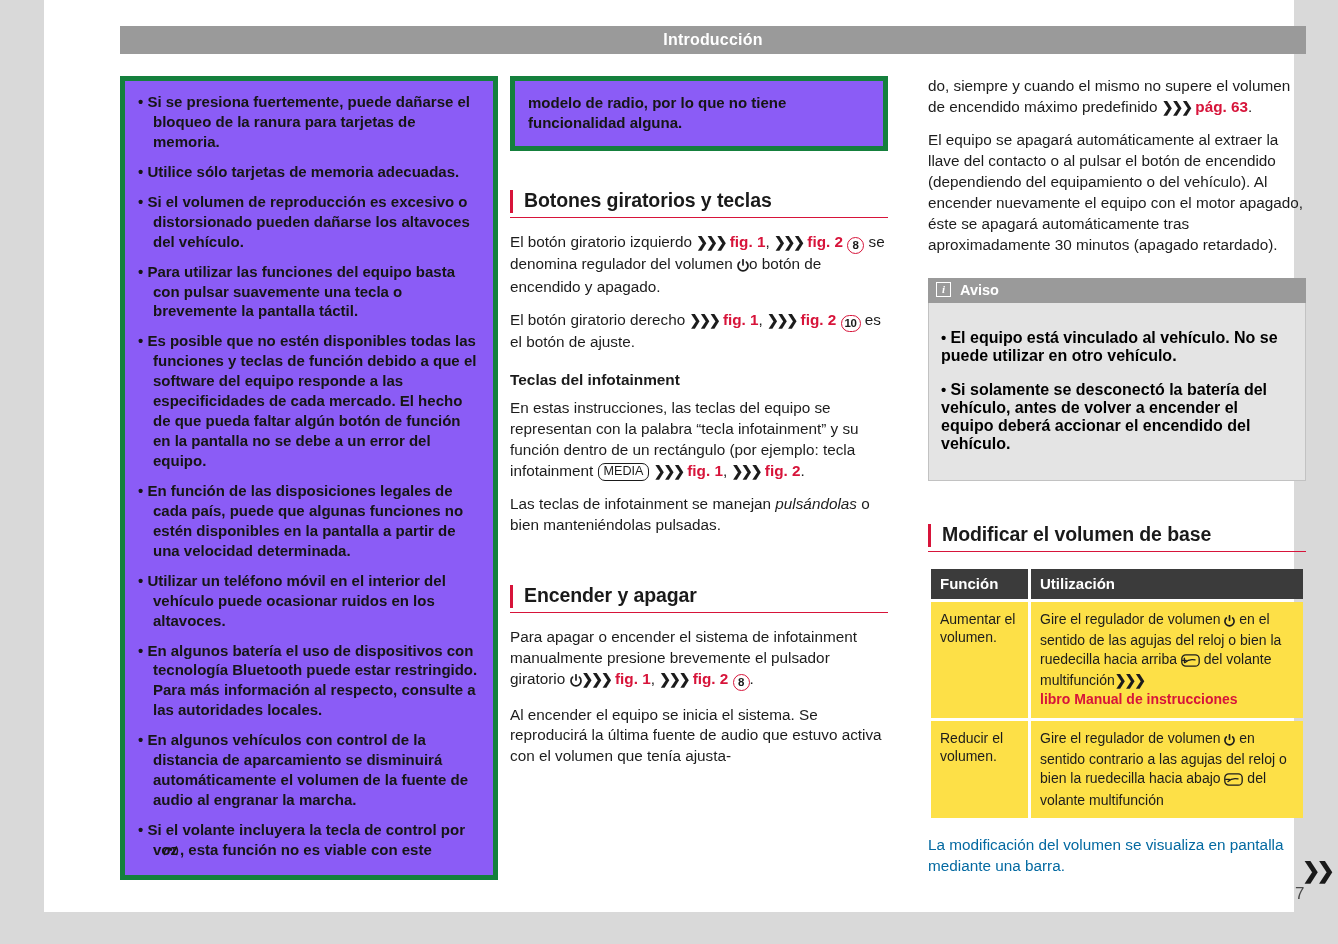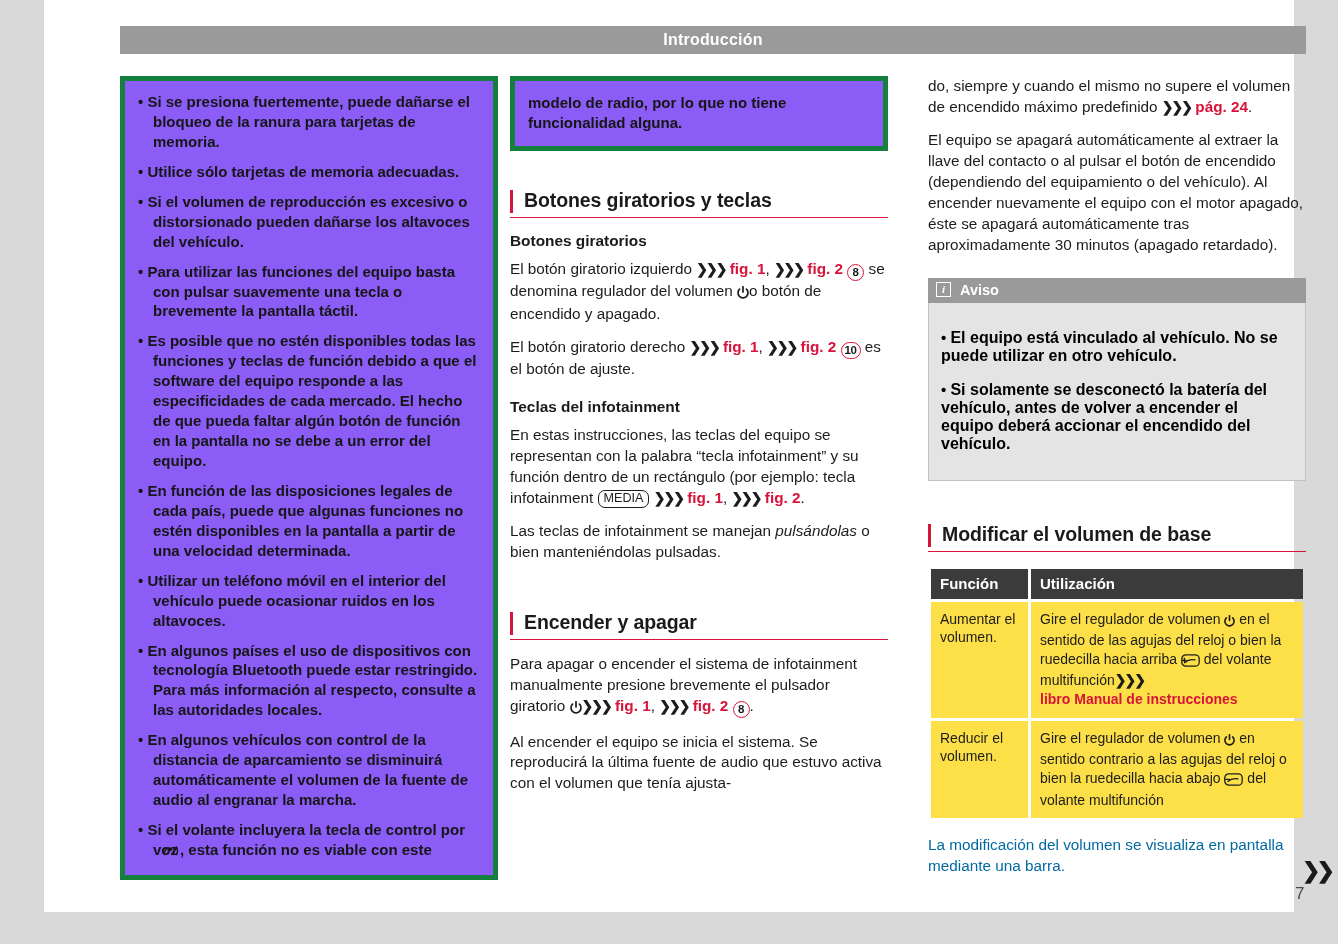--- a/index.html
+++ b/index.html
@@ -235,21 +235,21 @@
       <p class="bullet-p">
         <span class="bullet-dot">•&nbsp;</span><span>Es posible que no estén disponibles todas las funciones y teclas de función debido a que el software del equipo responde a las especificidades de cada mercado. El hecho de que pueda faltar algún botón de función en la pantalla no se debe a un error del equipo.</span>
       </p>
       <p class="bullet-p">
         <span class="bullet-dot">•&nbsp;</span><span>En función de las disposiciones legales de cada país, puede que algunas funciones no estén disponibles en la pantalla a partir de una velocidad determinada.</span>
       </p>
       <p class="bullet-p">
         <span class="bullet-dot">•&nbsp;</span><span>Utilizar un teléfono móvil en el interior del vehículo puede ocasionar ruidos en los altavoces.</span>
       </p>
       <p class="bullet-p">
-        <span class="bullet-dot">•&nbsp;</span><span>En algunos países el uso de dispositivos con tecnología Bluetooth puede estar restringido. Para más información al respecto, consulte a las autoridades locales.</span>
+        <span class="bullet-dot">•&nbsp;</span><span>En algunos batería el uso de dispositivos con tecnología Bluetooth puede estar restringido. Para más información al respecto, consulte a las autoridades locales.</span>
       </p>
       <p class="bullet-p">
         <span class="bullet-dot">•&nbsp;</span><span>En algunos vehículos con control de la distancia de aparcamiento se disminuirá automáticamente el volumen de la fuente de audio al engranar la marcha.</span>
       </p>
       <p class="bullet-p">
         <span class="bullet-dot">•&nbsp;</span><span>Si el volante incluyera la tecla de control por voz</span><span class="gicon"><svg width="17" height="13" viewBox="0 0 17 13">
               <path d="M1.5 9.5 C1 5 4 2 7 3.2" stroke="#161616" stroke-width="1.5" fill="none" stroke-linecap="round"></path>
               <circle cx="7.6" cy="4.4" r="1.6" fill="#161616"></circle>
               <path d="M10.6 3.2 q1.6 2.6 0 5.2" stroke="#161616" stroke-width="1.4" fill="none" stroke-linecap="round"></path>
               <path d="M13.3 1.8 q2.4 3.9 0 7.8" stroke="#161616" stroke-width="1.4" fill="none" stroke-linecap="round"></path>
@@ -263,21 +263,20 @@
     <div class="greybox" style="padding:12px 13px 13px 13px;">
       <p class="plain-p">modelo de radio, por lo que no tiene funcionalidad alguna.</p>
     </div>
 
     <div style="height:38px"></div>
 
     <div class="sec-head">
       <span>Botones giratorios y teclas</span>
     </div>
 
-    <p class="sub-head">Botones giratorios</p>
 
     <p class="body-p">
       <span>El botón giratorio izquierdo</span>
       <span class="chev">❯❯❯</span>
       <span class="ref">fig. 1</span><span>,</span>
       <span class="chev">❯❯❯</span>
       <span class="ref">fig. 2</span>
       <span class="circnum">8</span>
       <span>se denomina regulador del volumen</span>
       <span class="pwr gicon"><svg width="12" height="13" viewBox="0 0 12 13">
@@ -332,21 +331,21 @@
     </p>
 
     <p class="body-p">Al encender el equipo se inicia el sistema. Se reproducirá la última fuente de audio que estuvo activa con el volumen que tenía ajusta-</p>
   </div>
 
   <div class="col" id="col-right">
 
     <p class="body-p">
       <span>do, siempre y cuando el mismo no supere el volumen de encendido máximo predefinido</span>
       <span class="chev">❯❯❯</span>
-      <span class="ref">pág. 24</span><span>.</span>
+      <span class="ref">pág. 63</span><span>.</span>
     </p>
 
     <p class="body-p" style="margin-bottom:22px;">El equipo se apagará automáticamente al extraer la llave del contacto o al pulsar el botón de encendido (dependiendo del equipamiento o del vehículo). Al encender nuevamente el equipo con el motor apagado, éste se apagará automáticamente tras aproximadamente 30 minutos (apagado retardado).</p>
 
     <div>
       <div class="note-head">
         <span class="note-i">i</span>
         <span>Aviso</span>
       </div>
       <div class="note-body">

